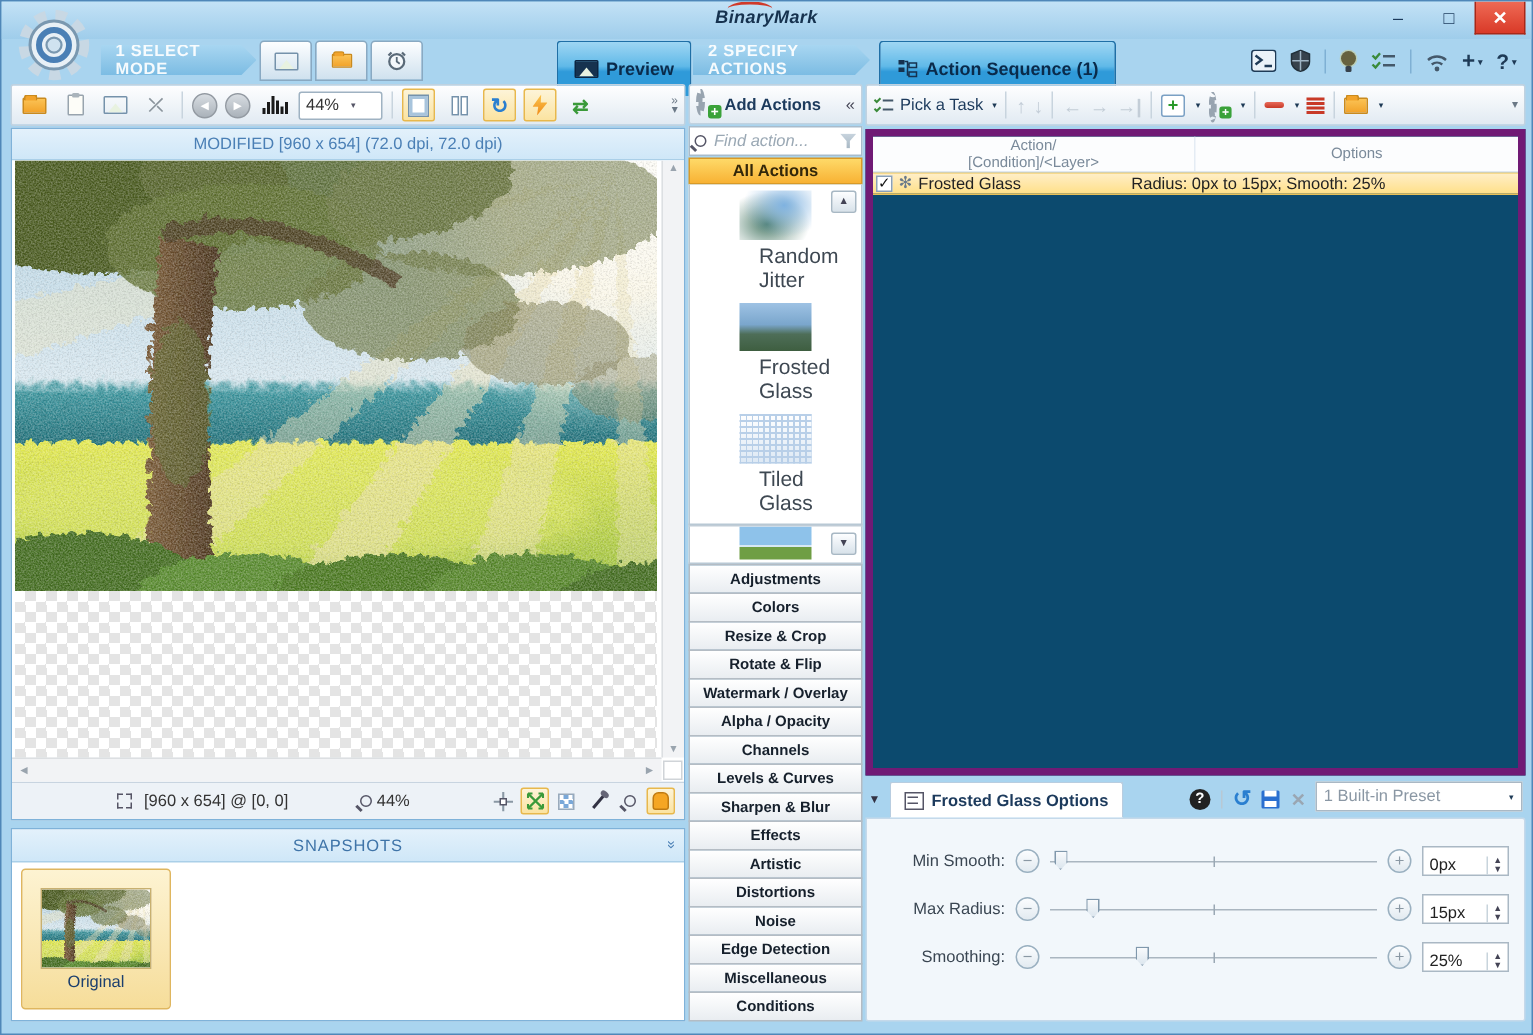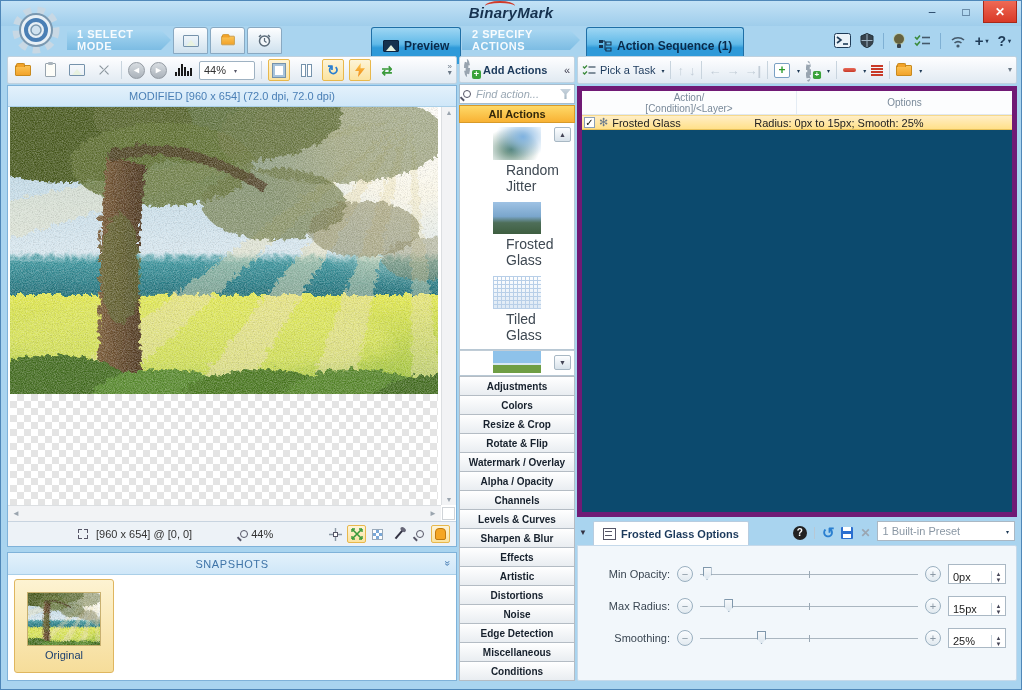--- a/index.html
+++ b/index.html
@@ -3,21 +3,21 @@
 <meta charset="utf-8">
 <style>
   html,body{margin:0;padding:0;background:#5d8db8;}
   *{box-sizing:border-box;font-family:"Liberation Sans",sans-serif;}
   .window{position:relative;width:1022px;height:690px;background:#a9d4ef;border:1px solid #4f87b8;overflow:hidden;}
 
   
   .titlebar{position:absolute;left:0;top:0;width:100%;height:25px;
     background:linear-gradient(#c3e2f6,#9fcdeb);}
   .logo-gear{position:absolute;left:8px;top:2px;width:54px;height:54px;z-index:5;}
-  .brand{position:absolute;left:0;right:0;top:3px;text-align:center;font-size:15px;font-weight:bold;
+  .brand{position:absolute;left:0;right:0;top:3px;text-align:center;font-size:12px;font-weight:bold;
     color:#16324f;font-style:italic;letter-spacing:.3px;}
   .brand .swoosh{position:absolute;left:50%;top:-3px;margin-left:-26px;width:30px;height:10px;
     border-top:2px solid #d03a2a;border-radius:50%;}
   .winbtns{position:absolute;right:4px;top:0;height:22px;display:flex;align-items:stretch;}
   .winbtn{width:34px;display:flex;align-items:center;justify-content:center;font-size:12px;color:#1c3a5c;}
   .winbtn.close{background:linear-gradient(#ef6a55,#d93a28);color:#fff;border:1px solid #a82818;border-top:none;font-weight:bold;}
 
   
   .tabrow{position:absolute;left:0;top:25px;width:100%;height:30px;}
   .mode-label{position:absolute;height:20px;top:4px;padding:0 16px 0 10px;display:flex;align-items:center;
@@ -639,21 +639,21 @@
           <span class="i-floppy"></span>
           <span class="gray-x">✕</span>
         </div>
         <div class="preset">
           <span>1 Built-in Preset</span>
           <span class="caret">▾</span>
         </div>
       </div>
       <div class="opt-body">
         <div class="srow">
-          <span class="lbl">Min Opacity:</span>
+          <span class="lbl">Min Smooth:</span>
           <span class="mp">
               <span>−</span>
             </span>
           <span class="track">
             <span class="line"></span>
               <span class="tick"></span>
             <span class="thumb" style="left: calc(3% - 4px);"></span>
           </span>
           <span class="mp">
               <span>+</span>

